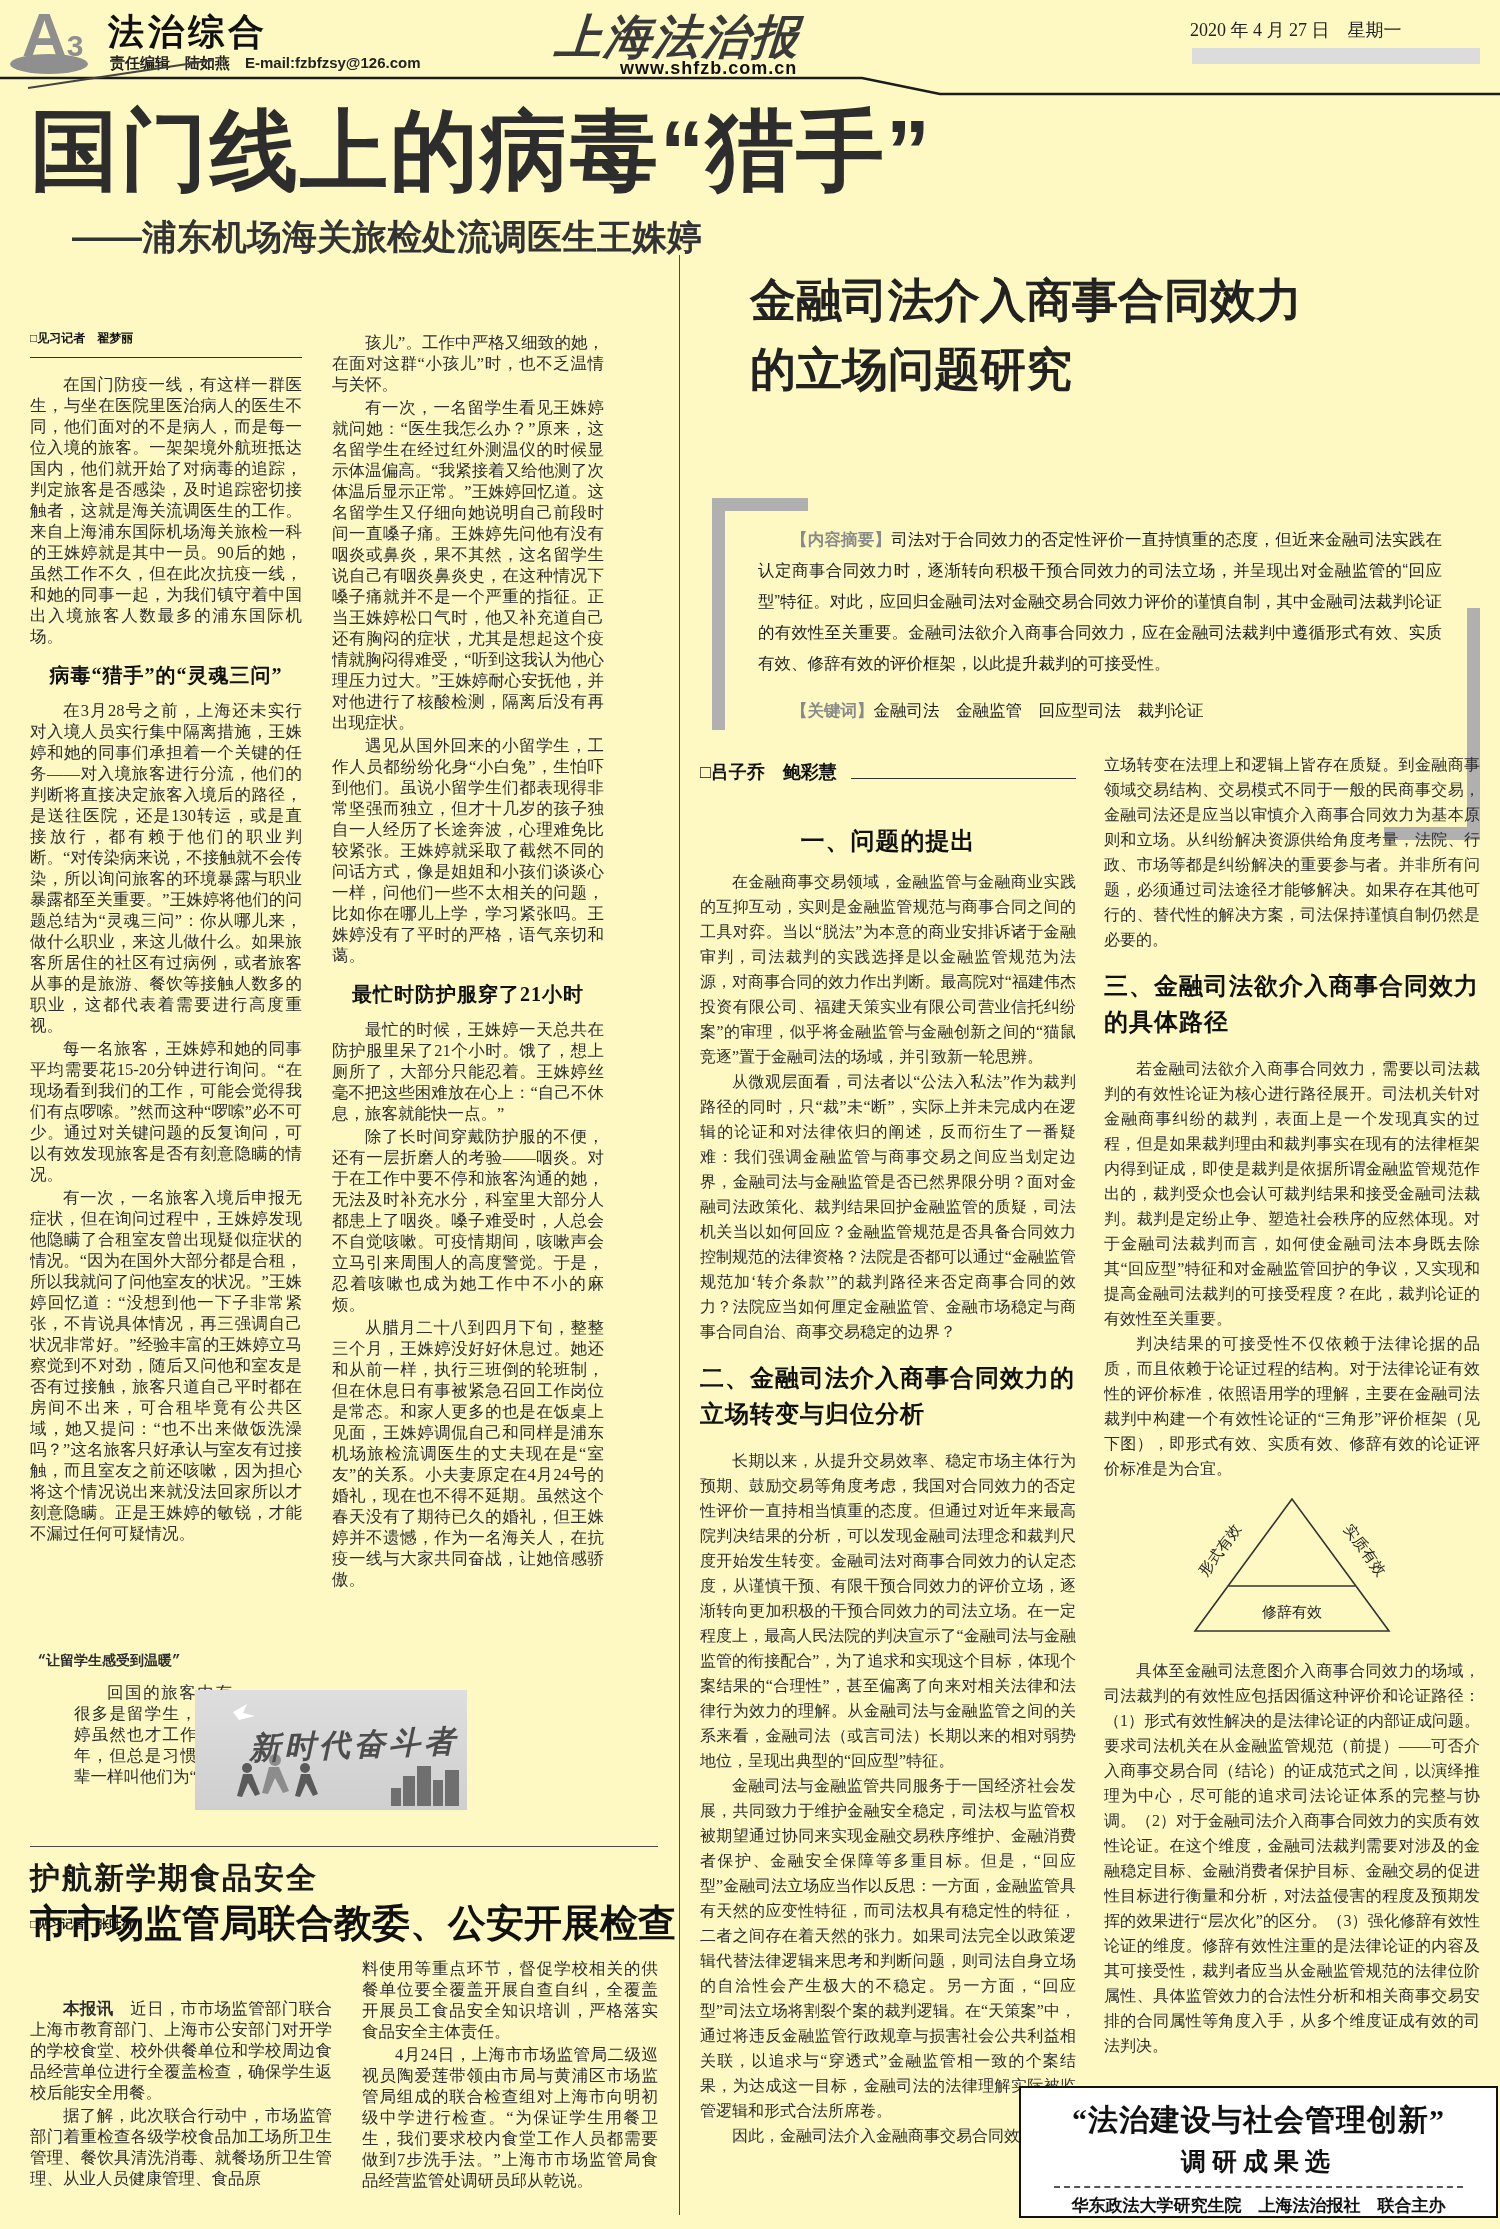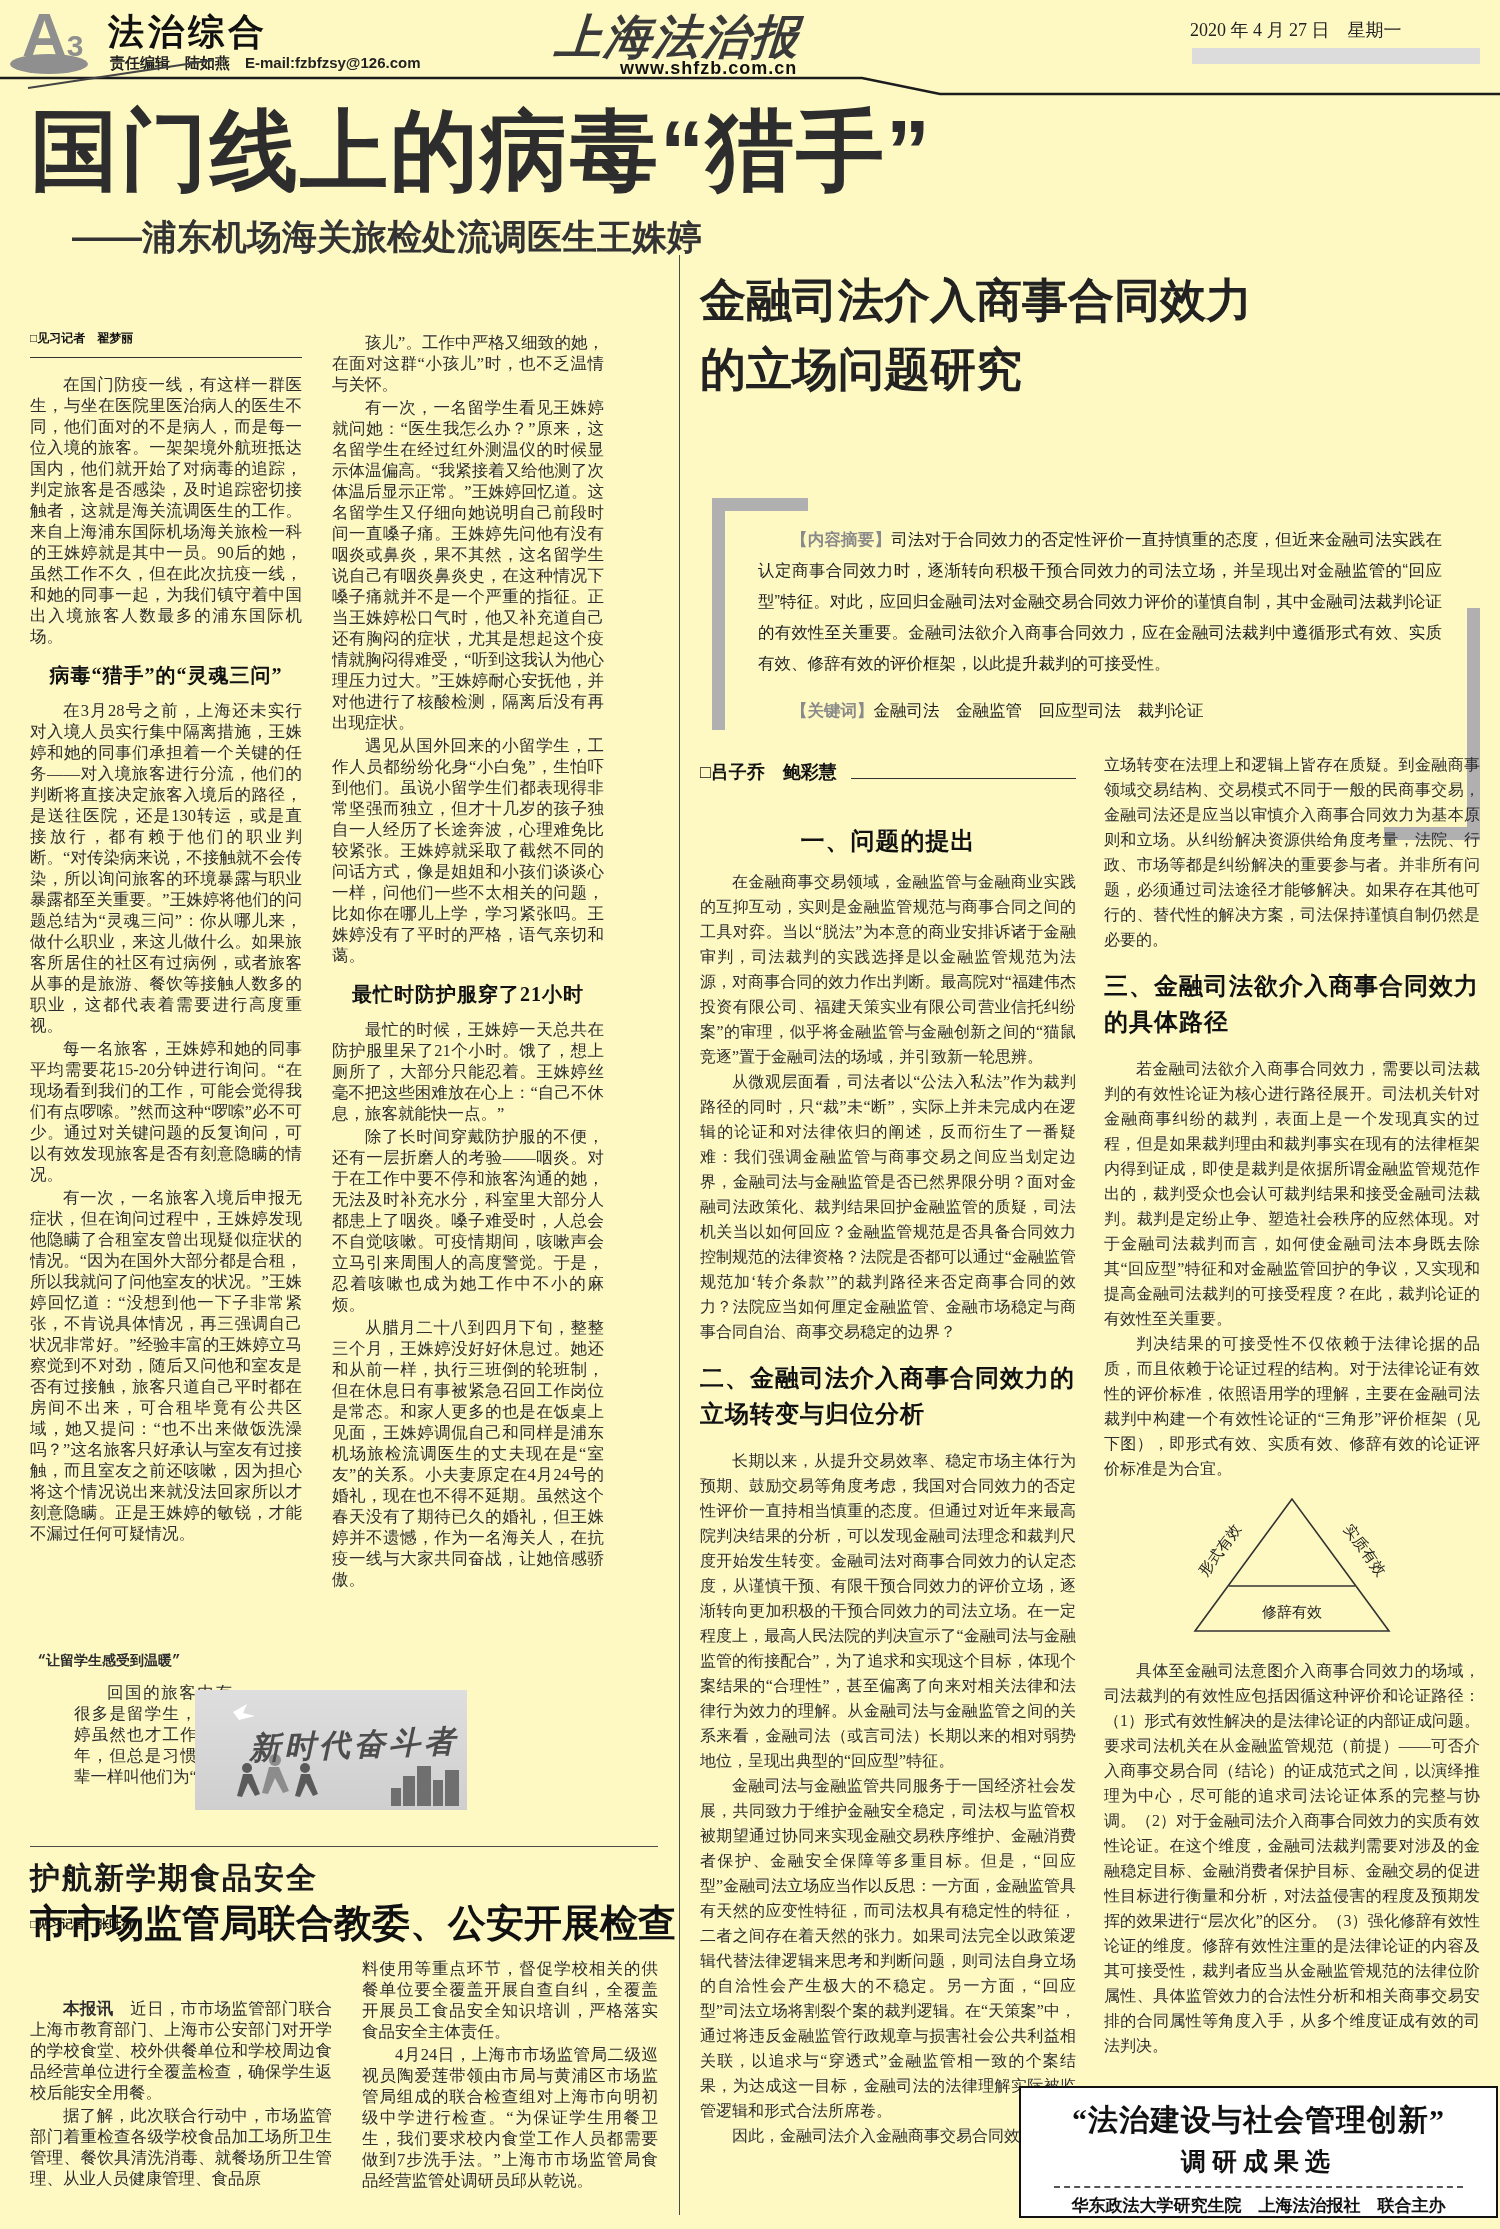--- a/index.html
+++ b/index.html
@@ -138,21 +138,21 @@
 
   <div class="abs col" style="left:30px;top:1998px;width:302px;height:220px;">
     <p><span class="lead">本报讯</span>　<span>近日，市市场监管部门联合上海市教育部门、上海市公安部门对开学的学校食堂、校外供餐单位和学校周边食品经营单位进行全覆盖检查，确保学生返校后能安全用餐。</span></p>
     <p>据了解，此次联合行动中，市场监管部门着重检查各级学校食品加工场所卫生管理、餐饮具清洗消毒、就餐场所卫生管理、从业人员健康管理、食品原</p>
   </div>
   <div class="abs col" style="left:362px;top:1958px;width:296px;height:260px;">
     <p class="noindent" style="text-indent:0;">料使用等重点环节，督促学校相关的供餐单位要全覆盖开展自查自纠，全覆盖开展员工食品安全知识培训，严格落实食品安全主体责任。</p>
     <p>4月24日，上海市市场监管局二级巡视员陶爱莲带领由市局与黄浦区市场监管局组成的联合检查组对上海市向明初级中学进行检查。“为保证学生用餐卫生，我们要求校内食堂工作人员都需要做到7步洗手法。”上海市市场监管局食品经营监管处调研员邱从乾说。</p>
   </div>
 
-  <div class="abs fin-title" style="left:700px;top:266px;">
+  <div class="abs fin-title" style="left:750px;top:266px;">
     <div>金融司法介入商事合同效力</div>
     <div>的立场问题研究</div>
   </div>
 
   <div class="abs corner" style="left:712px;top:498px;width:96px;height:13px;"></div>
   <div class="abs corner" style="left:712px;top:498px;width:13px;height:232px;"></div>
   <div class="abs corner" style="left:1467px;top:608px;width:13px;height:232px;"></div>
   <div class="abs corner" style="left:1384px;top:827px;width:96px;height:13px;"></div>
 
   <div class="abs fin-abstract" style="left:742px;top:508px;width:716px;">

